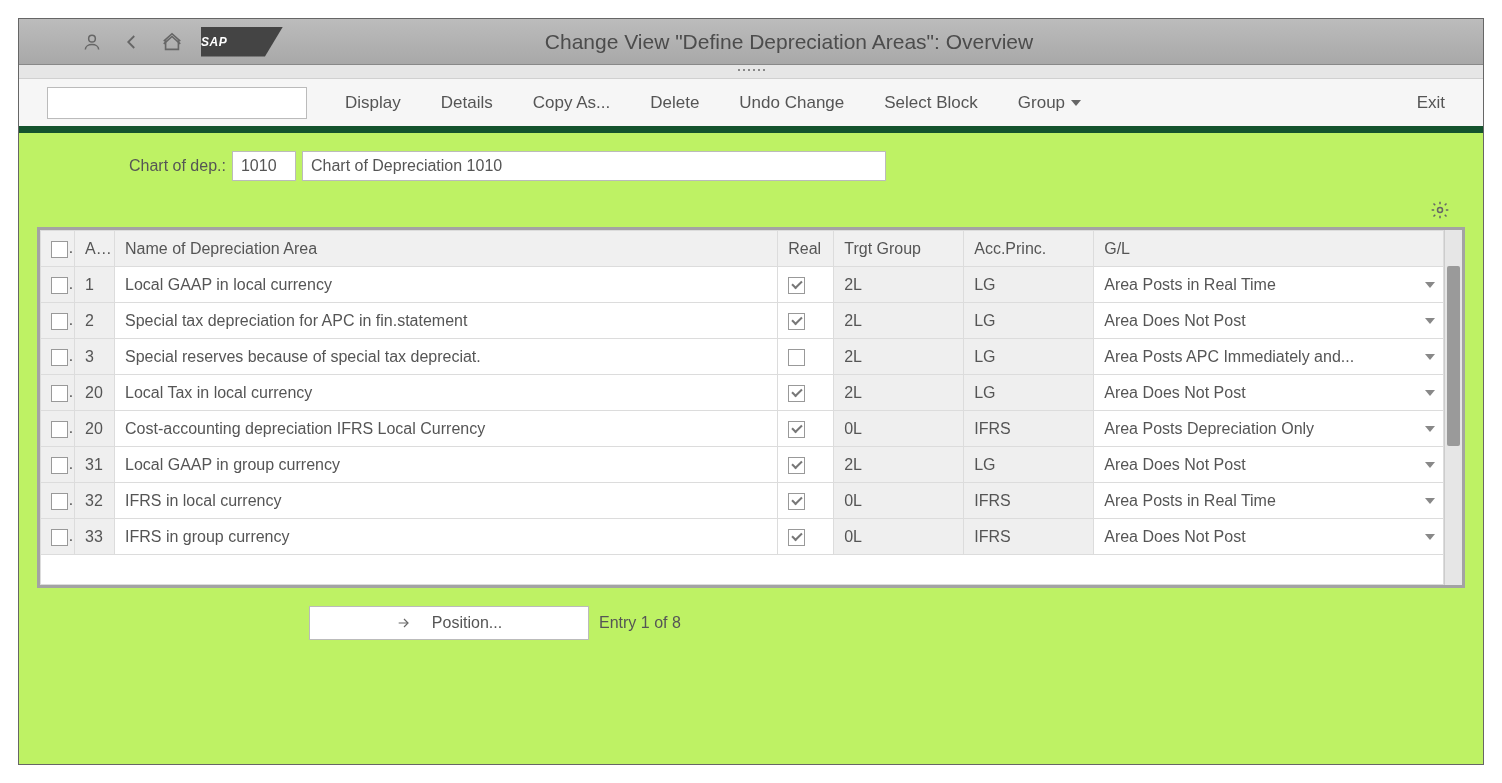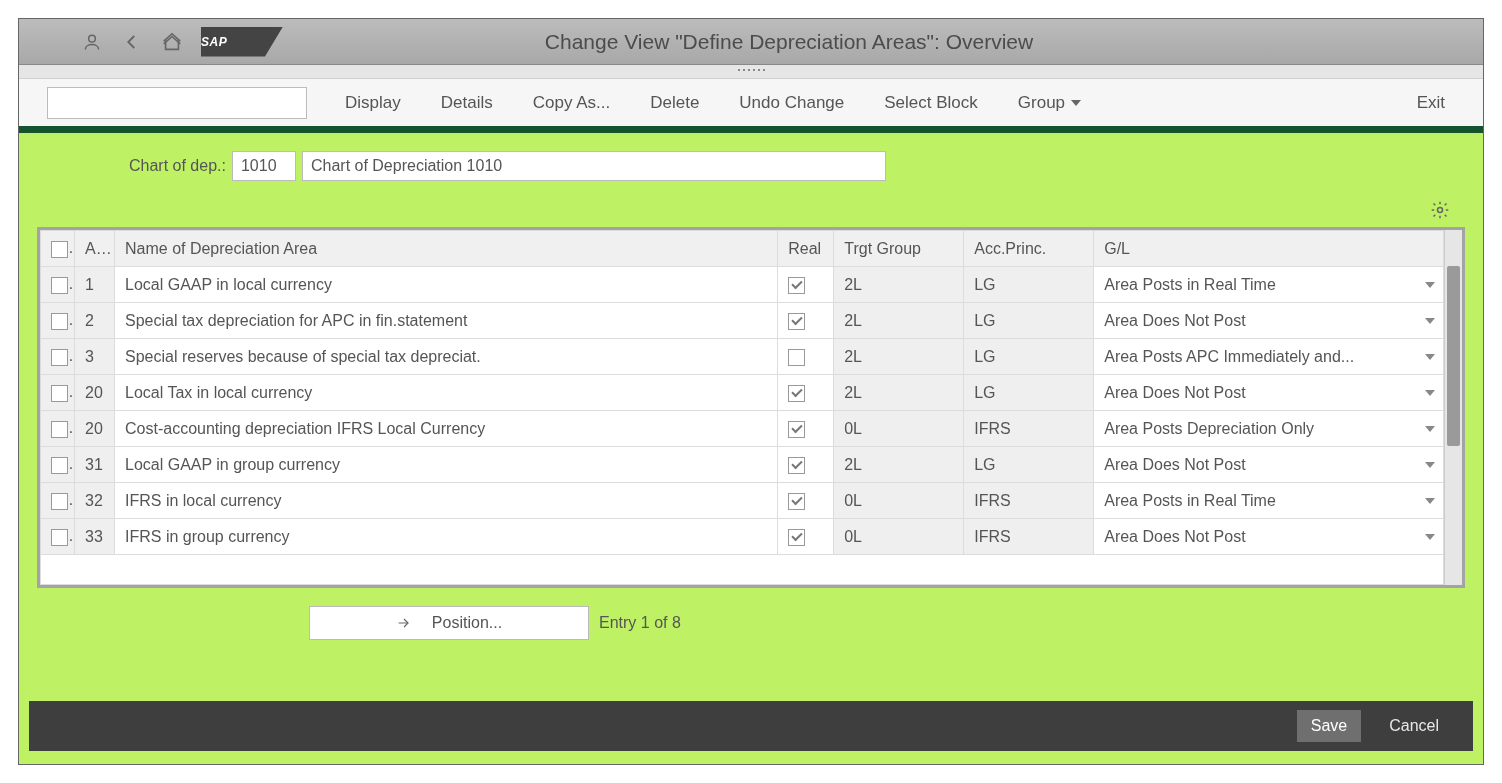--- a/index.html
+++ b/index.html
@@ -433,21 +433,17 @@
         <div class="pos-btn">
           <svg width="16" height="16" viewBox="0 0 24 24" fill="none" stroke="#666" stroke-width="1.8">
             <path d="M4 12h12M12 6l6 6-6 6"></path>
               <path d="M20 5h0M20 9h0M20 13h0M20 17h0" stroke-width="2.5"></path>
           </svg>
           <span>Position...</span>
         </div>
         <span>Entry 1 of 8</span>
       </div>
 
-      <div class="footer">
-        <div class="btn save">Save</div>
-        <div class="btn cancel">Cancel</div>
-      </div>
 
     </div>
 
   </div>
 </div>
 
 </body></html>

